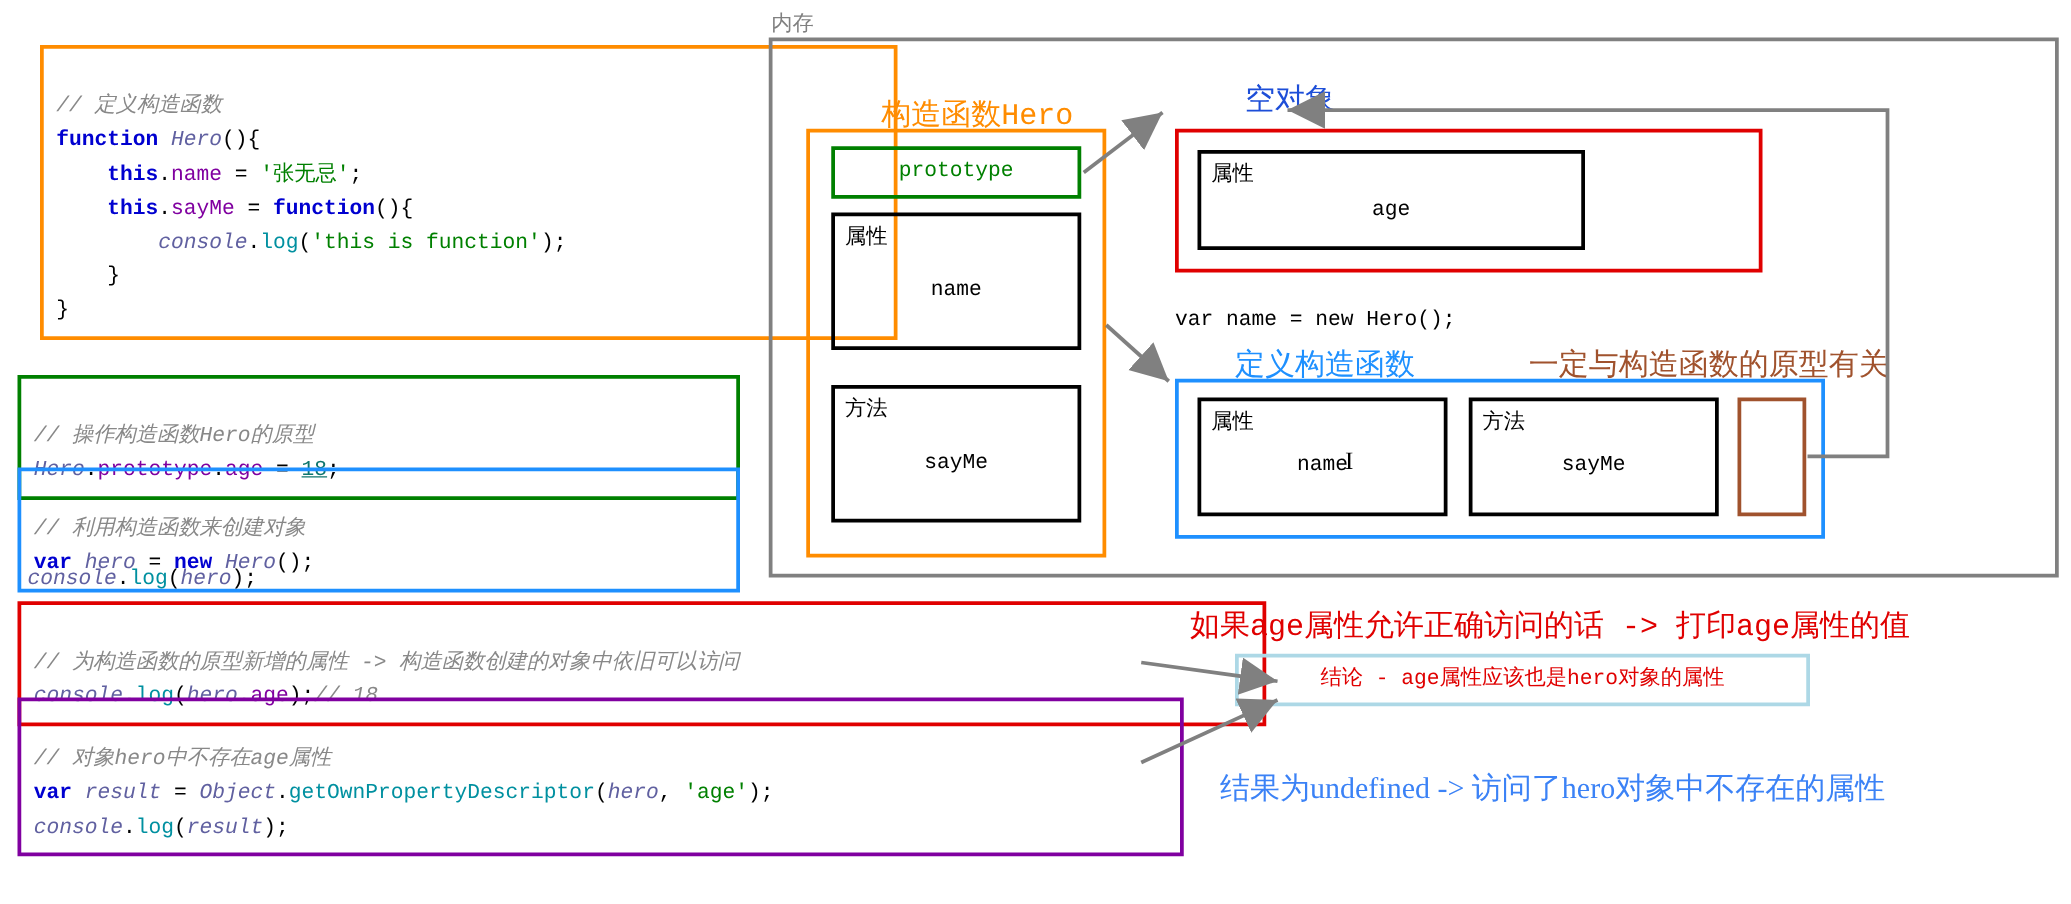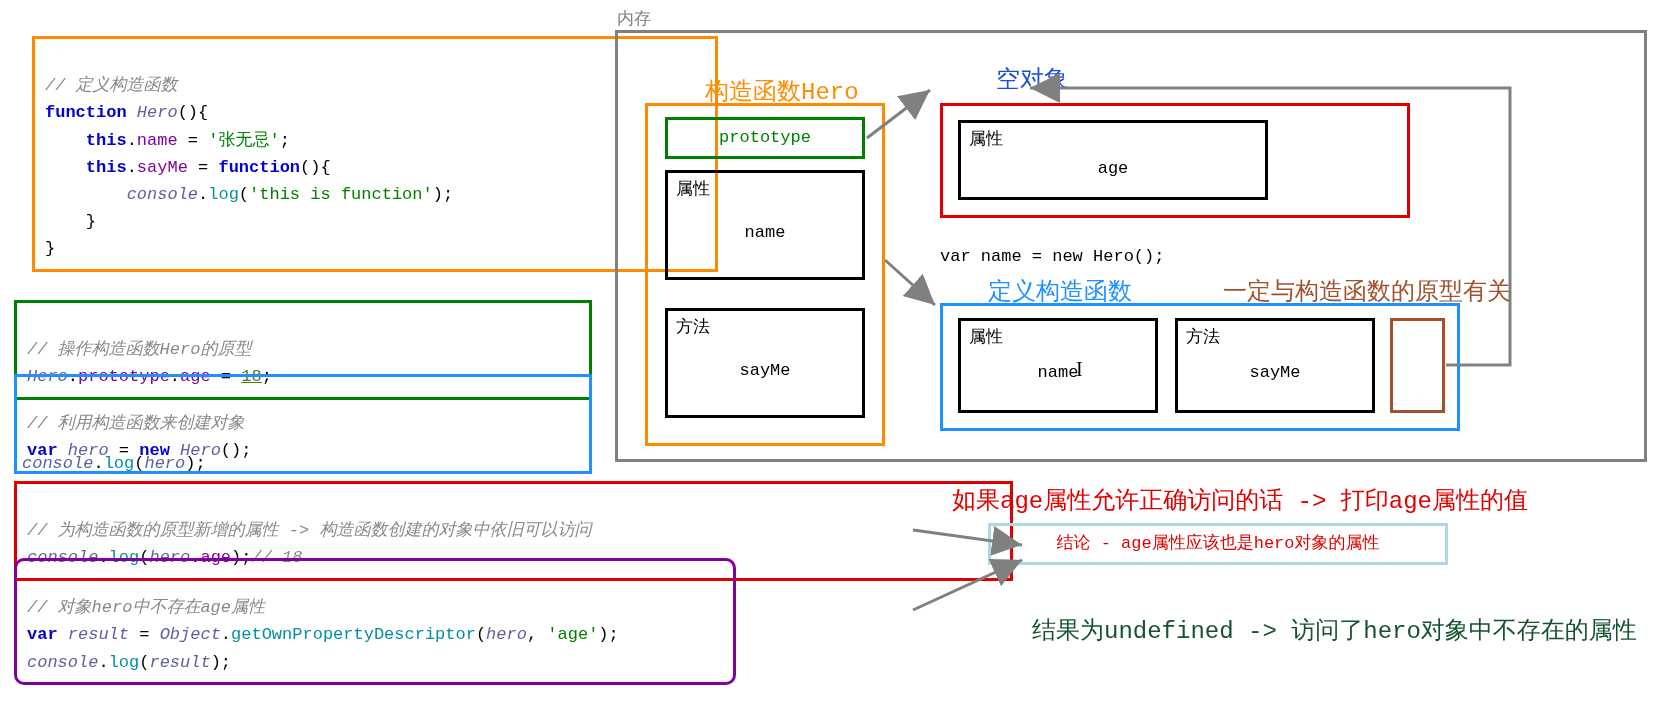--- a/index.html
+++ b/index.html
@@ -16,21 +16,21 @@
   border: 3px solid;
   padding: 6px 10px;
   line-height: 1.6;
   white-space: pre;
 }
 .kw { color: #0000d0; font-weight: bold; }
 .fn-name { font-style: italic; color: #6060a0; }
 .thiskw { color: #0000d0; font-weight: bold; }
 .prop { color: #8000a0; }
 .str { color: #008000; }
-.num { color: #4d7c0f; text-decoration: underline; }
+.num { color: #0f766e; text-decoration: underline; }
 .comment { color: #888; font-style: italic; }
 .varname { font-style: italic; color: #6060a0; }
 .objname { font-style: italic; color: #6060a0; }
 .method { color: #0090a0; }
 
 .mem-outer {
   position: absolute;
   border: 3px solid #808080;
 }
 .mem-label {
@@ -81,21 +81,21 @@
 <div class="code-block" style="left:14px; top:374px; width:578px; border-color:#1e90ff;">
 <span class="comment">// 利用构造函数来创建对象</span>
 <span class="kw">var</span><span> </span><span class="varname">hero</span><span> = </span><span class="kw">new</span><span> </span><span class="fn-name">Hero</span><span>();</span></div>
 
 <div style="position:absolute; left:22px; top:450px; white-space:pre; line-height:1.6;"><span class="objname">console</span><span>.</span><span class="method">log</span><span>(</span><span class="varname">hero</span><span>);</span></div>
 
 <div class="code-block" style="left:14px; top:481px; width:999px; border-color:#e00000;">
 <span class="comment">// 为构造函数的原型新增的属性 -&gt; 构造函数创建的对象中依旧可以访问</span>
 <span class="objname">console</span><span>.</span><span class="method">log</span><span>(</span><span class="varname">hero</span><span>.</span><span class="prop">age</span><span>);</span><span class="comment">// 18</span></div>
 
-<div class="code-block" style="left:14px; top:558px; width:722px; border-color:#8000a0;border-radius:10px;">
+<div class="code-block" style="left:14px; top:558px; width:933px; border-color:#8000a0;">
 <span class="comment">// 对象hero中不存在age属性</span>
 <span class="kw">var</span><span> </span><span class="varname">result</span><span> = </span><span class="fn-name">Object</span><span>.</span><span class="method">getOwnPropertyDescriptor</span><span>(</span><span class="varname">hero</span><span>, </span><span class="str">'age'</span><span>);</span>
 <span class="objname">console</span><span>.</span><span class="method">log</span><span>(</span><span class="varname">result</span><span>);</span></div>
 
 <div class="mem-label" style="left:617px; top:7px;">内存</div>
 <div class="mem-outer" style="left:615px; top:30px; width:1032px; height:432px;"></div>
 
 <div class="caption" style="left:657px; top:75px; color:#ff8c00;">构造函数Hero</div>
 
 <div class="box" style="left:645px; top:103px; width:240px; height:343px; border-color:#ff8c00;"></div>
@@ -141,21 +141,21 @@
 <div class="box" style="left:1390px; top:318px; width:55px; height:95px; border-color:#a0522d;"></div>
 
 <div style="position:absolute; left:1076px; top:358px; font-family:serif; font-size:20px; color:#000;">I</div>
 
 <div class="caption" style="left:904px; top:484px; color:#e00000;">如果age属性允许正确访问的话 -&gt; 打印age属性的值</div>
 
 <div class="box" style="left:988px; top:523px; width:460px; height:42px; border-color:#add8e6; color:#e00000; text-align:center; line-height:36px;">
   <span>结论 - age属性应该也是hero对象的属性</span>
 </div>
 
-<div class="caption" style="left:984px; top:614px; color:#14532d;">结果为undefined -&gt; 访问了hero对象中不存在的属性</div>
+<div class="caption" style="left:928px; top:614px; color:#3b82f6;font-family:Liberation Serif, serif;">结果为undefined -&gt; 访问了hero对象中不存在的属性</div>
 
 <svg class="overlay">
   <defs>
     <marker id="arrowgray" markerWidth="12" markerHeight="12" refX="10" refY="5" orient="auto">
       <path d="M0,0 L10,5 L0,10 Z" fill="#808080"></path>
     </marker>
   </defs>
 
   <path d="M 867 138 L 930 90" stroke="#808080" stroke-width="3" fill="none" marker-end="url(#arrowgray)"></path>
 

